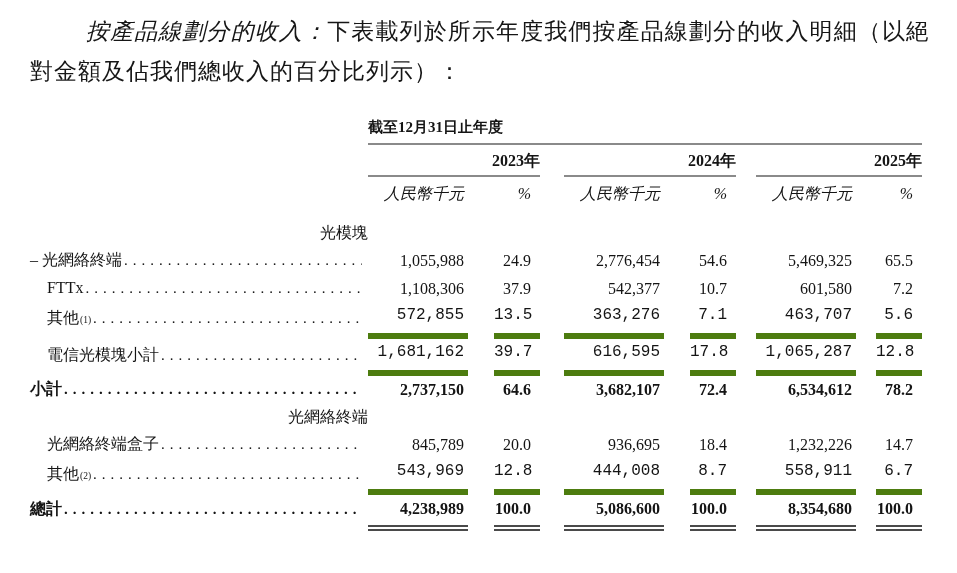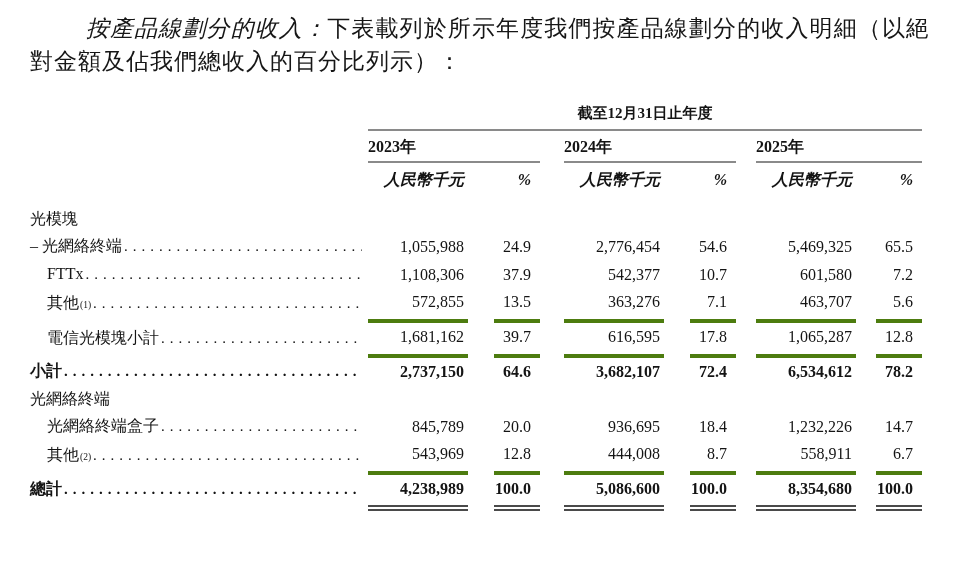--- a/index.html
+++ b/index.html
@@ -6,64 +6,64 @@
   body {
     width:957px; height:573px; overflow:hidden;
     font-family:"Liberation Serif","DejaVu Serif",serif;
     color:#141414;
   }
   .page { padding:8px 27px 0 30px; }
 
   
   .intro {
     margin:4px 0 0 0;
-    font-size:23px; line-height:33px; letter-spacing:1px;
+    font-size:23px; line-height:40px; letter-spacing:1px;
     text-indent:56px; text-align:justify; color:#161616;
   }
   .intro em { font-style:italic; }
 
   
   table.rev {
     margin-top:26px;
     border-collapse:collapse; table-layout:fixed;
     width:892px;
   }
   td, th { padding:4px 0; font-size:16px; line-height:19px; vertical-align:bottom; font-weight:400; text-align:left; }
 
   th.period {
-    text-align:center; font-weight:700; font-size:15px;
+    font-weight:700; font-size:15px;
     border-bottom:2px solid #8a8a8a; padding:0 0 6px 0;
   }
   th.year {
-    text-align:left; font-weight:700; font-size:16px;
+    text-align:right; font-weight:700; font-size:16px;
     border-bottom:2px solid #8a8a8a; padding:6px 0 5px 0;
   }
-  tr.subhead th { font-style:italic; font-weight:700; padding:7px 0 16px 0; white-space:nowrap; }
+  tr.subhead th { font-style:italic; font-weight:400; padding:7px 0 16px 0; white-space:nowrap; }
   th.sub.amt { text-align:right; padding-right:4px; }
   th.sub.pct { text-align:right; padding-right:9px; }
 
   .v { text-align:right; white-space:nowrap; }
   .v.amt { padding-right:4px; }
   .v.pct { padding-right:9px; }
 
   .lbl { white-space:nowrap; }
-  .lblflex { display:flex; align-items:baseline; }
+  .lblflex { display:flex; align-items:baseline;justify-content:flex-end; }
   .lblflex > span:first-child { white-space:nowrap; }
   .ind1 { padding-left:17px; }
   sup { font-size:9.5px; line-height:0; vertical-align:super; margin-left:1px; }
 
   .leader { flex:1 1 auto; overflow:hidden; white-space:nowrap; margin:0 6px 0 2px; }
   .leader::before {
     content:"........................................................................................................................";
     letter-spacing:5px; font-size:15px; color:#141414;
   }
 
   tr.bold td { font-weight:700;margin-left:12px; }
 
-  .rule { border-bottom:4px solid #4d7c0f; }
+  .rule { border-bottom:6px solid #4d7c0f;font-family:Liberation Mono, monospace; }
   tr.ruled td { padding-bottom:8px; }
   tr.dbl td { padding-bottom:7px; }
   .drule { border-bottom:2px solid #4a4a4a; position:relative; }
   .drule::after {
     content:""; position:absolute; left:0; right:0; bottom:-6px;
     border-bottom:2px solid #4a4a4a;
   }
 </style>
 </head>
 <body>

